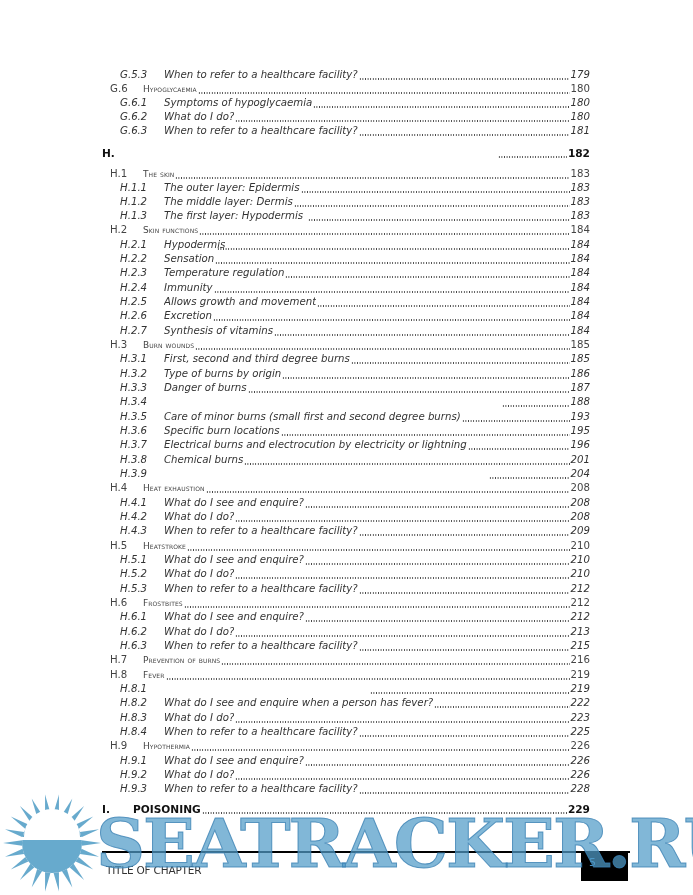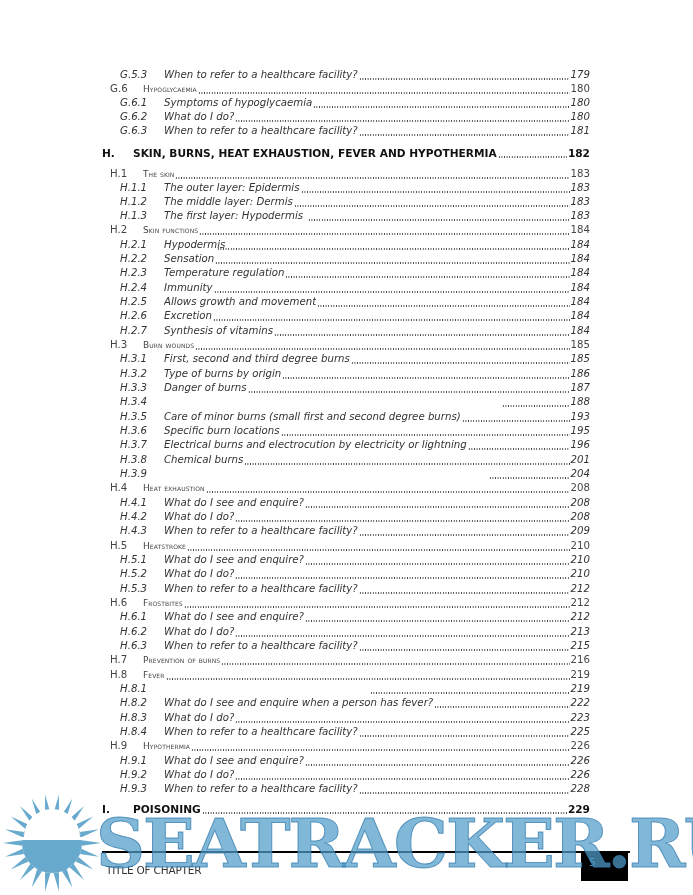--- a/index.html
+++ b/index.html
@@ -78,21 +78,20 @@
       <span class="page">180</span>
     </div>
     <div class="row lvl3" style="top: 124px;">
       <span class="num">G.6.3</span>
       <span class="title">When to refer to a healthcare facility?</span>
       <span class="leader" style="left: 359px; width: 211px;"></span>
       <span class="page">181</span>
     </div>
     <div class="row lvl1" style="top: 146px;">
       <span class="num">H.</span>
-      <span class="title">SKIN, BURNS, HEAT EXHAUSTION, FEVER AND HYPOTHERMIA</span>
       <span class="leader" style="left: 498px; width: 69px;"></span>
       <span class="page">182</span>
     </div>
     <div class="row lvl2" style="top: 167px;">
       <span class="num">H.1</span>
       <span class="title">The skin</span>
       <span class="leader" style="left: 175px; width: 395px;"></span>
       <span class="page">183</span>
     </div>
     <div class="row lvl3" style="top: 181px;">

